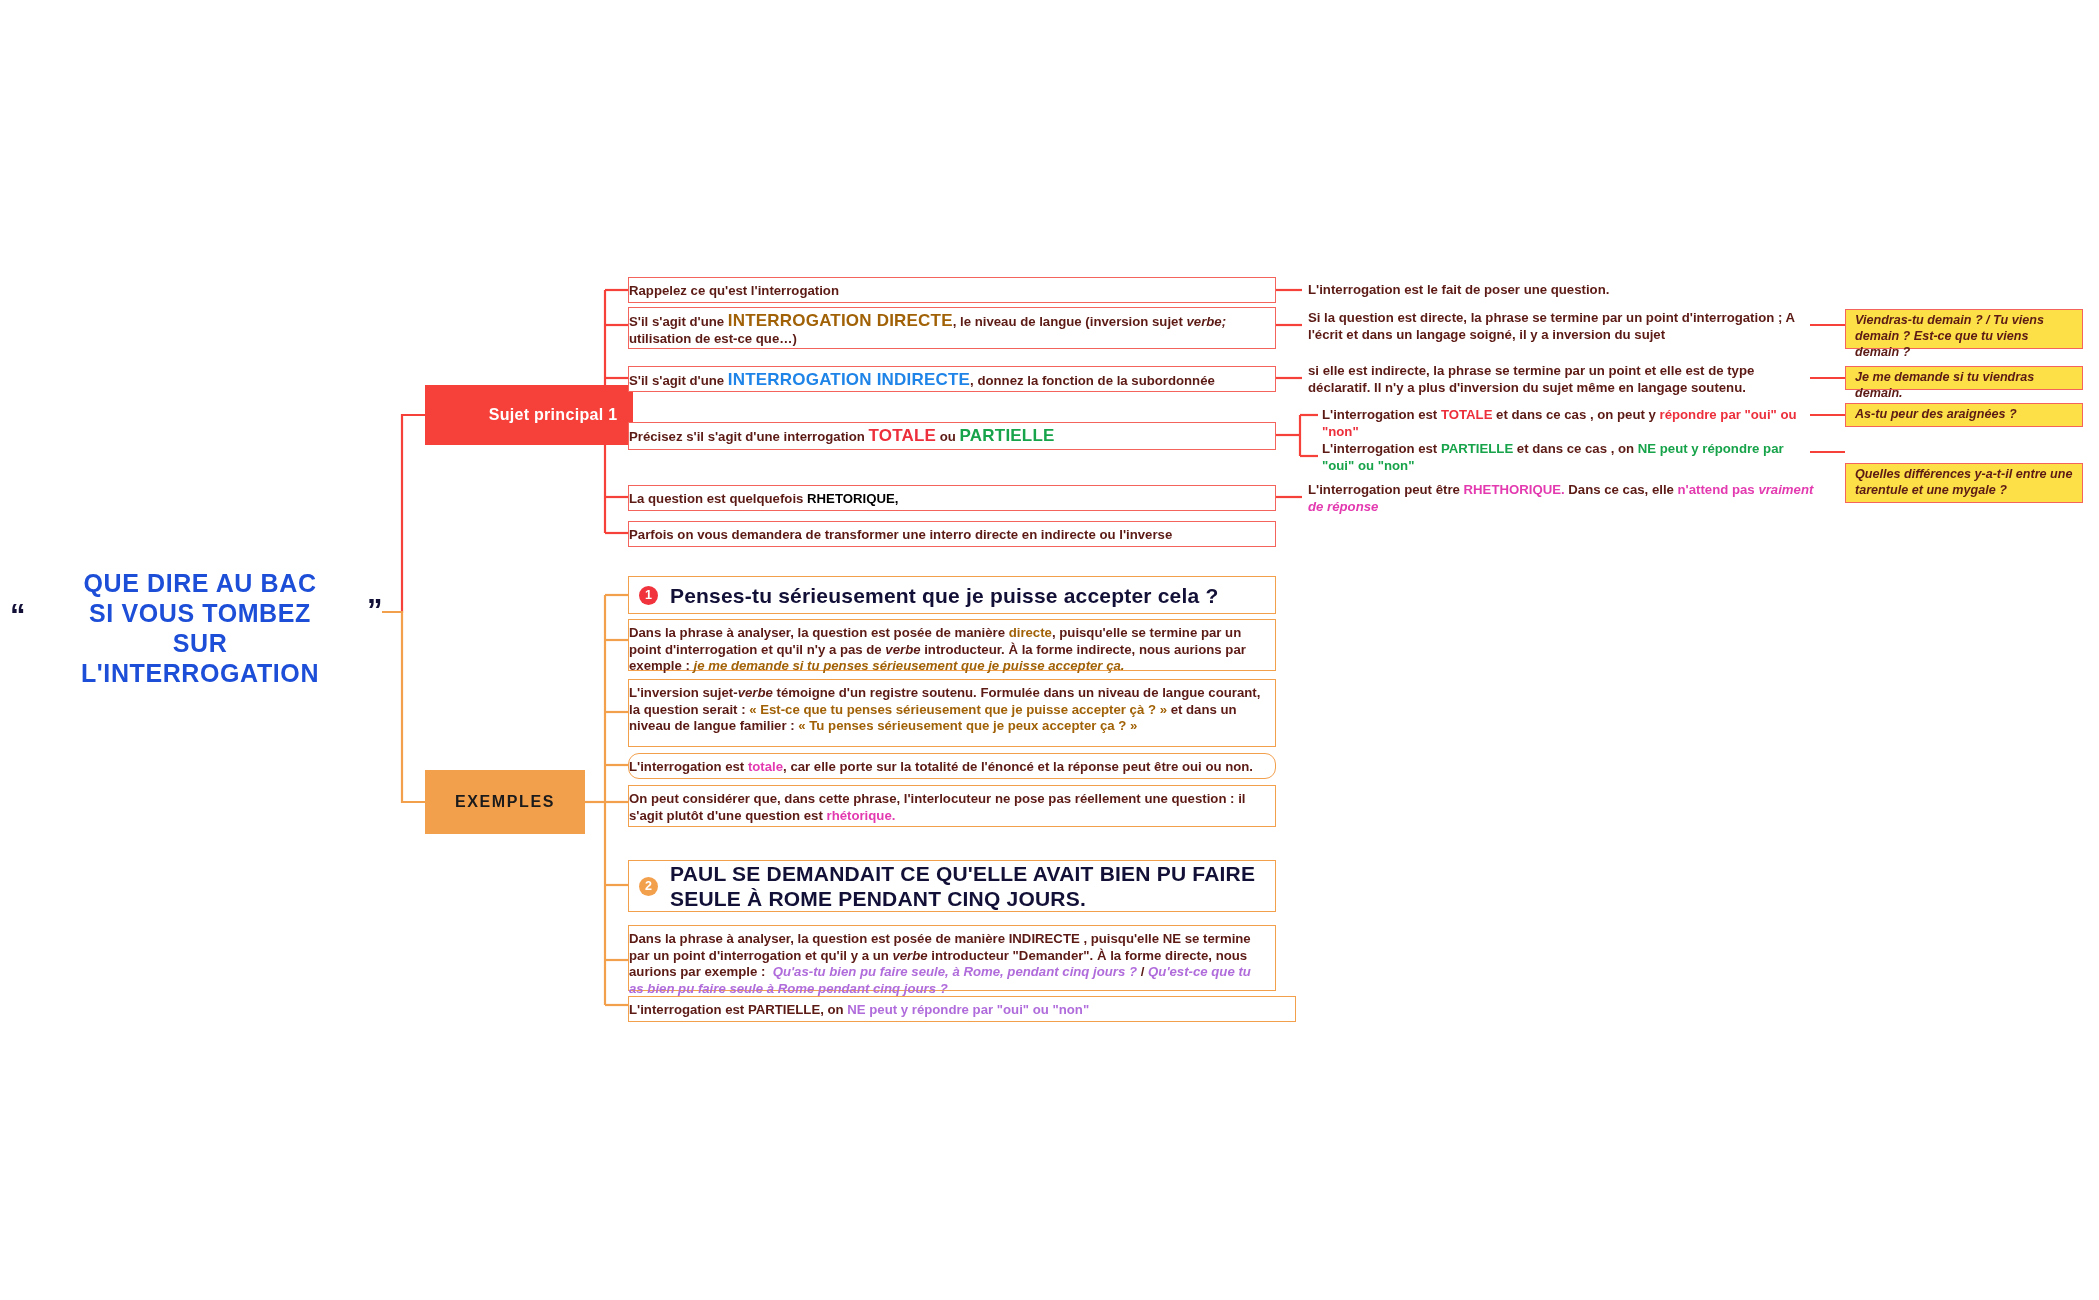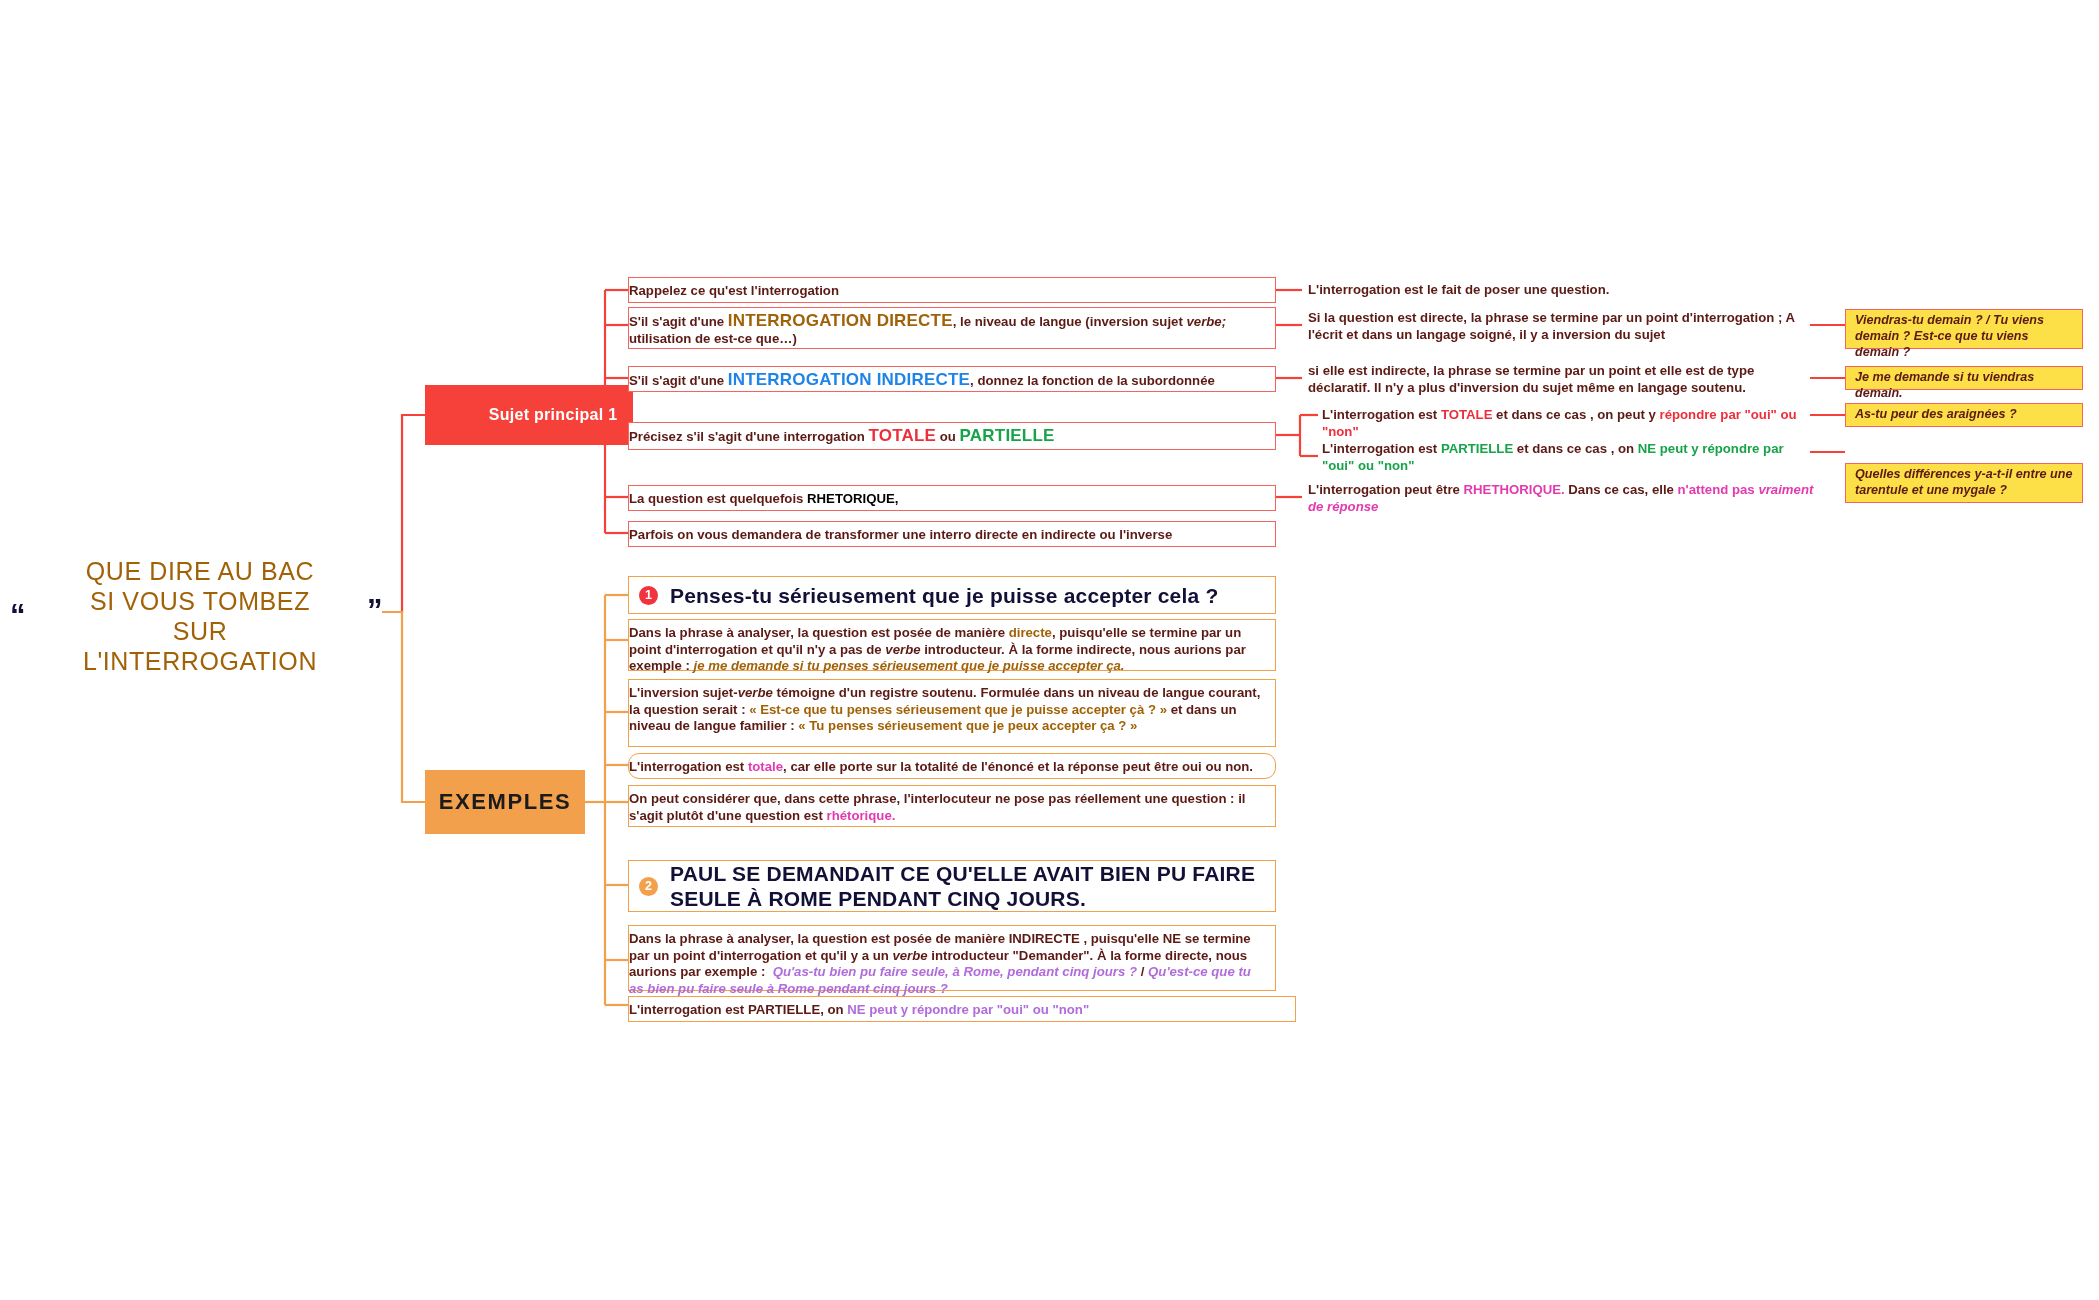--- a/index.html
+++ b/index.html
@@ -8,35 +8,35 @@
     width:2099px;height:1300px;position:relative;overflow:hidden;
     font-family:"Liberation Sans","DejaVu Sans",sans-serif;
     color:#5c1a15;
   }
   #canvas{position:absolute;left:0;top:0;width:2099px;height:1300px;}
   svg#wires{position:absolute;left:0;top:0;width:2099px;height:1300px;pointer-events:none;}
 
   
   .root-wrap{position:absolute;left:20px;top:556px;width:340px;height:120px;}
   .root-title{
-    position:absolute;left:40px;top:0;width:280px;
+    position:absolute;left:40px;top:12px;width:280px;
     text-align:center;font-size:25px;line-height:30px;
-    font-weight:400;letter-spacing:.6px;color:#a16207;
+    font-weight:700;letter-spacing:.6px;color:#1d4ed8;
   }
   .quote{position:absolute;font-size:31px;font-weight:700;color:#121037;line-height:1;}
   .quote-open{left:10px;top:600px;}
   .quote-close{left:367px;top:595px;}
 
   
   .pill{
     position:absolute;display:flex;align-items:center;justify-content:center;
     font-weight:700;text-align:center;
   }
   .pill.red{background:#f6413a;color:#ffffff;font-size:16px;letter-spacing:.3px;padding-left:48px;}
-  .pill.orange{background:#f3a04d;color:#1b1b1b;font-size:22px;letter-spacing:1.6px;}
+  .pill.orange{background:#f3a04d;color:#1b1b1b;font-size:16px;letter-spacing:1.6px;}
 
   
   .box{
     position:absolute;box-sizing:border-box;background:#ffffff;
     border:1.6px solid #f4645c;padding:5px 9px 6px 0;
     font-size:13.2px;line-height:16.5px;color:#5c1a15;font-weight:600;
   }
   .box.ex{border-color:#f3a04d;}
   .box.ex-head{
     border-color:#f3a04d;display:flex;align-items:center;gap:12px;

